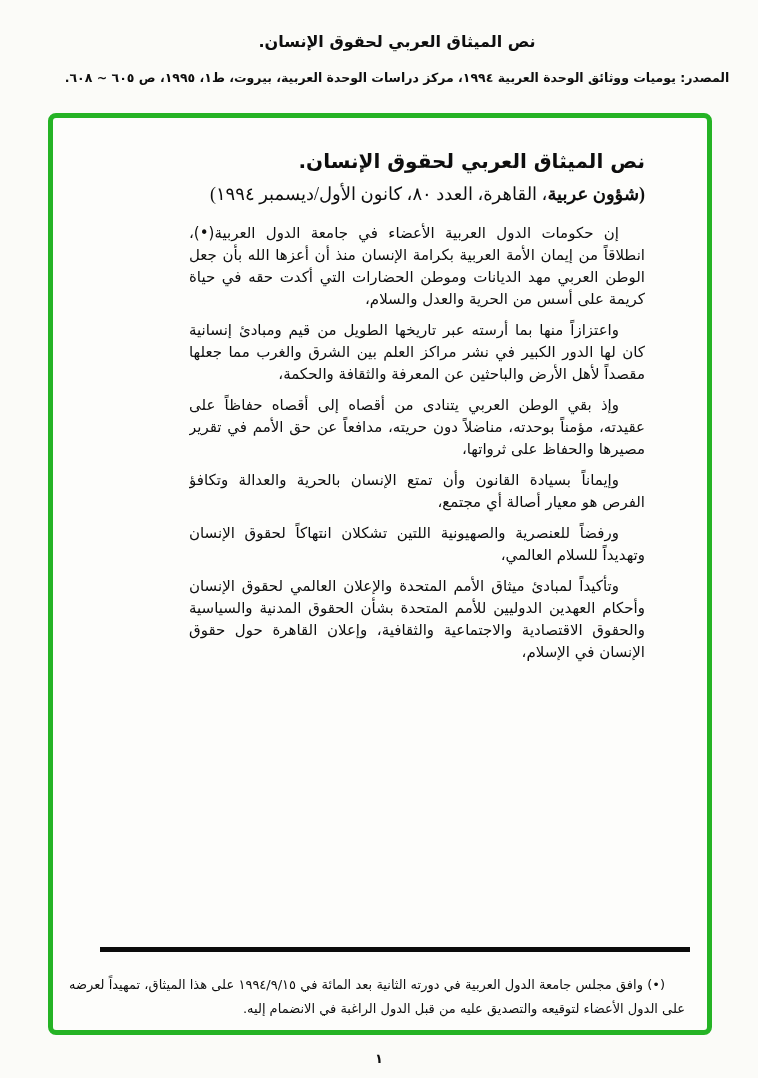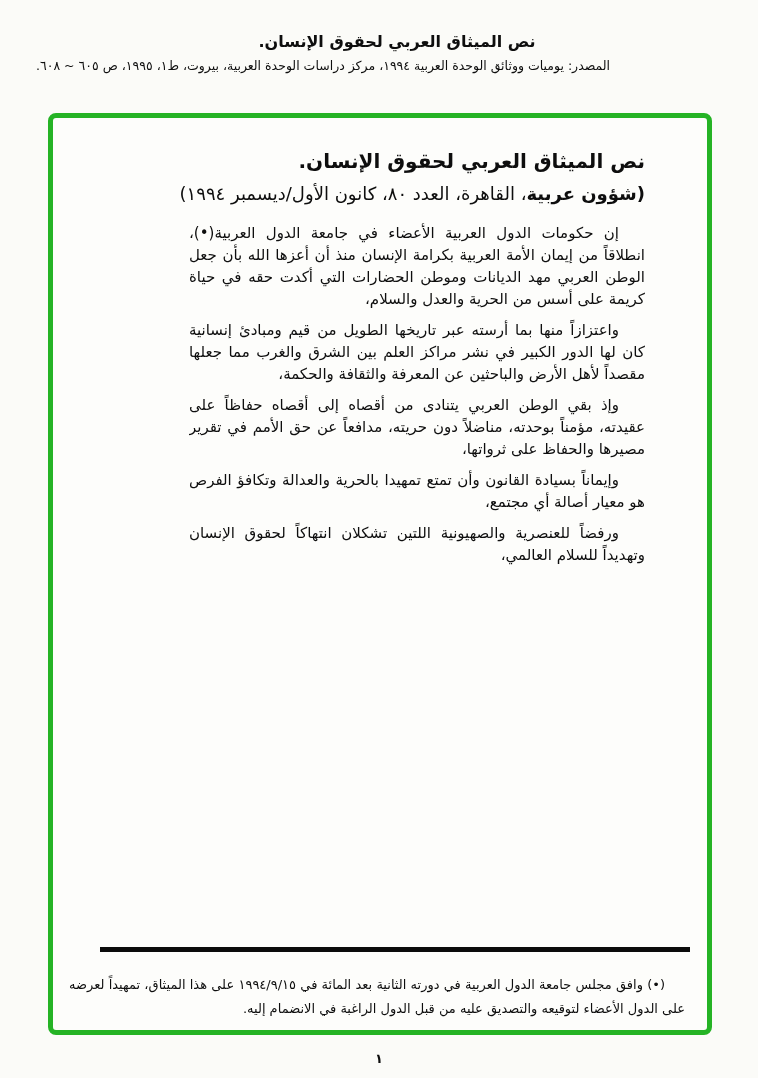--- a/index.html
+++ b/index.html
@@ -16,24 +16,24 @@
 
   
   .header-title{
     text-align:center;
     font-weight:bold;
     font-size:16px;
     padding-top:32px;
     letter-spacing:0;
   }
   .header-source{
-    text-align:left;
-    font-weight:normal;
+    text-align:center;
+    font-weight:bold;
     font-size:12.5px;
-    margin-top:7px;
+    margin-top:19px;
   }
 
   
   .green-frame{
     position:absolute;
     left:48px;top:113px;
     width:664px;height:922px;
     border:5px solid #25b325;
     border-radius:8px;
     box-sizing:border-box;
@@ -50,20 +50,21 @@
     font-weight:bold;
     font-size:20px;
     line-height:26px;
   }
   .doc-subtitle{
     text-align:right;
     font-size:18px;
     line-height:24px;
     margin-top:8px;
     white-space:nowrap;
+    font-family:Liberation Serif, serif;
   }
   .doc-subtitle .journal{font-weight:bold;}
 
   .paragraphs{
     width:456px;
     margin-right:0;
     margin-left:auto;
     margin-top:16px;
     max-height:700px;
     overflow:hidden;
@@ -117,22 +118,23 @@
     <div class="doc">
 
       <div class="doc-title">نص الميثاق العربي لحقوق الإنسان.</div>
 
       <div class="doc-subtitle"><span class="journal">(شؤون عربية</span><span>، القاهرة، العدد ٨٠، كانون الأول/ديسمبر ١٩٩٤)</span></div>
 
       <div class="paragraphs">
         <p>إن حكومات الدول العربية الأعضاء في جامعة الدول العربية(•)، انطلاقاً من إيمان الأمة العربية بكرامة الإنسان منذ أن أعزها الله بأن جعل الوطن العربي مهد الديانات وموطن الحضارات التي أكدت حقه في حياة كريمة على أسس من الحرية والعدل والسلام،</p>
         <p>واعتزازاً منها بما أرسته عبر تاريخها الطويل من قيم ومبادئ إنسانية كان لها الدور الكبير في نشر مراكز العلم بين الشرق والغرب مما جعلها مقصداً لأهل الأرض والباحثين عن المعرفة والثقافة والحكمة،</p>
         <p>وإذ بقي الوطن العربي يتنادى من أقصاه إلى أقصاه حفاظاً على عقيدته، مؤمناً بوحدته، مناضلاً دون حريته، مدافعاً عن حق الأمم في تقرير مصيرها والحفاظ على ثرواتها،</p>
-        <p>وإيماناً بسيادة القانون وأن تمتع تمهيدا بالحرية والعدالة وتكافؤ الفرص هو معيار أصالة أي مجتمع،</p>
+        <p>وإيماناً بسيادة القانون وأن تمتع الإنسان بالحرية والعدالة وتكافؤ الفرص هو معيار أصالة أي مجتمع،</p>
         <p>ورفضاً للعنصرية والصهيونية اللتين تشكلان انتهاكاً لحقوق الإنسان وتهديداً للسلام العالمي،</p>
+        <p>وتأكيداً لمبادئ ميثاق الأمم المتحدة والإعلان العالمي لحقوق الإنسان وأحكام العهدين الدوليين للأمم المتحدة بشأن الحقوق المدنية والسياسية والحقوق الاقتصادية والاجتماعية والثقافية، وإعلان القاهرة حول حقوق الإنسان في الإسلام،</p>
       </div>
 
       <div class="footnote-sep"></div>
 
       <div class="footnote">(•) وافق مجلس جامعة الدول العربية في دورته الثانية بعد المائة في ١٩٩٤/٩/١٥ على هذا الميثاق، تمهيداً لعرضه على الدول الأعضاء لتوقيعه والتصديق عليه من قبل الدول الراغبة في الانضمام إليه.</div>
     </div>
   </div>
 
   <div class="page-number">١</div>
 </div>

